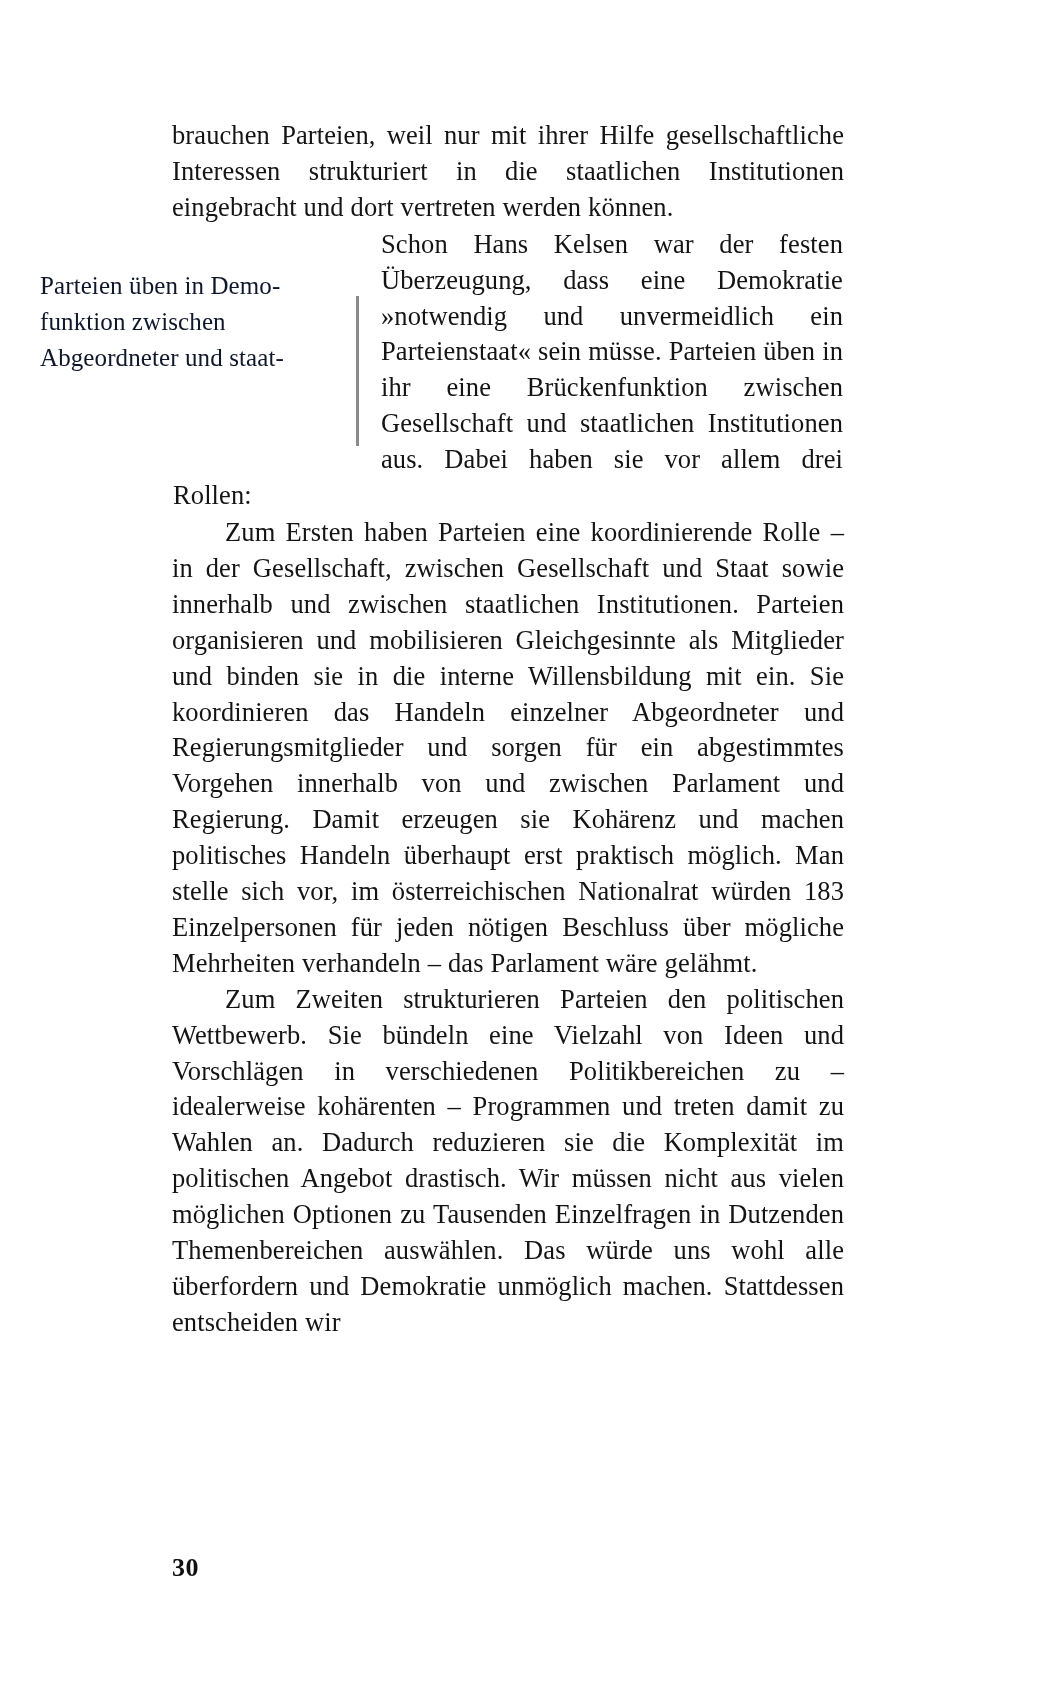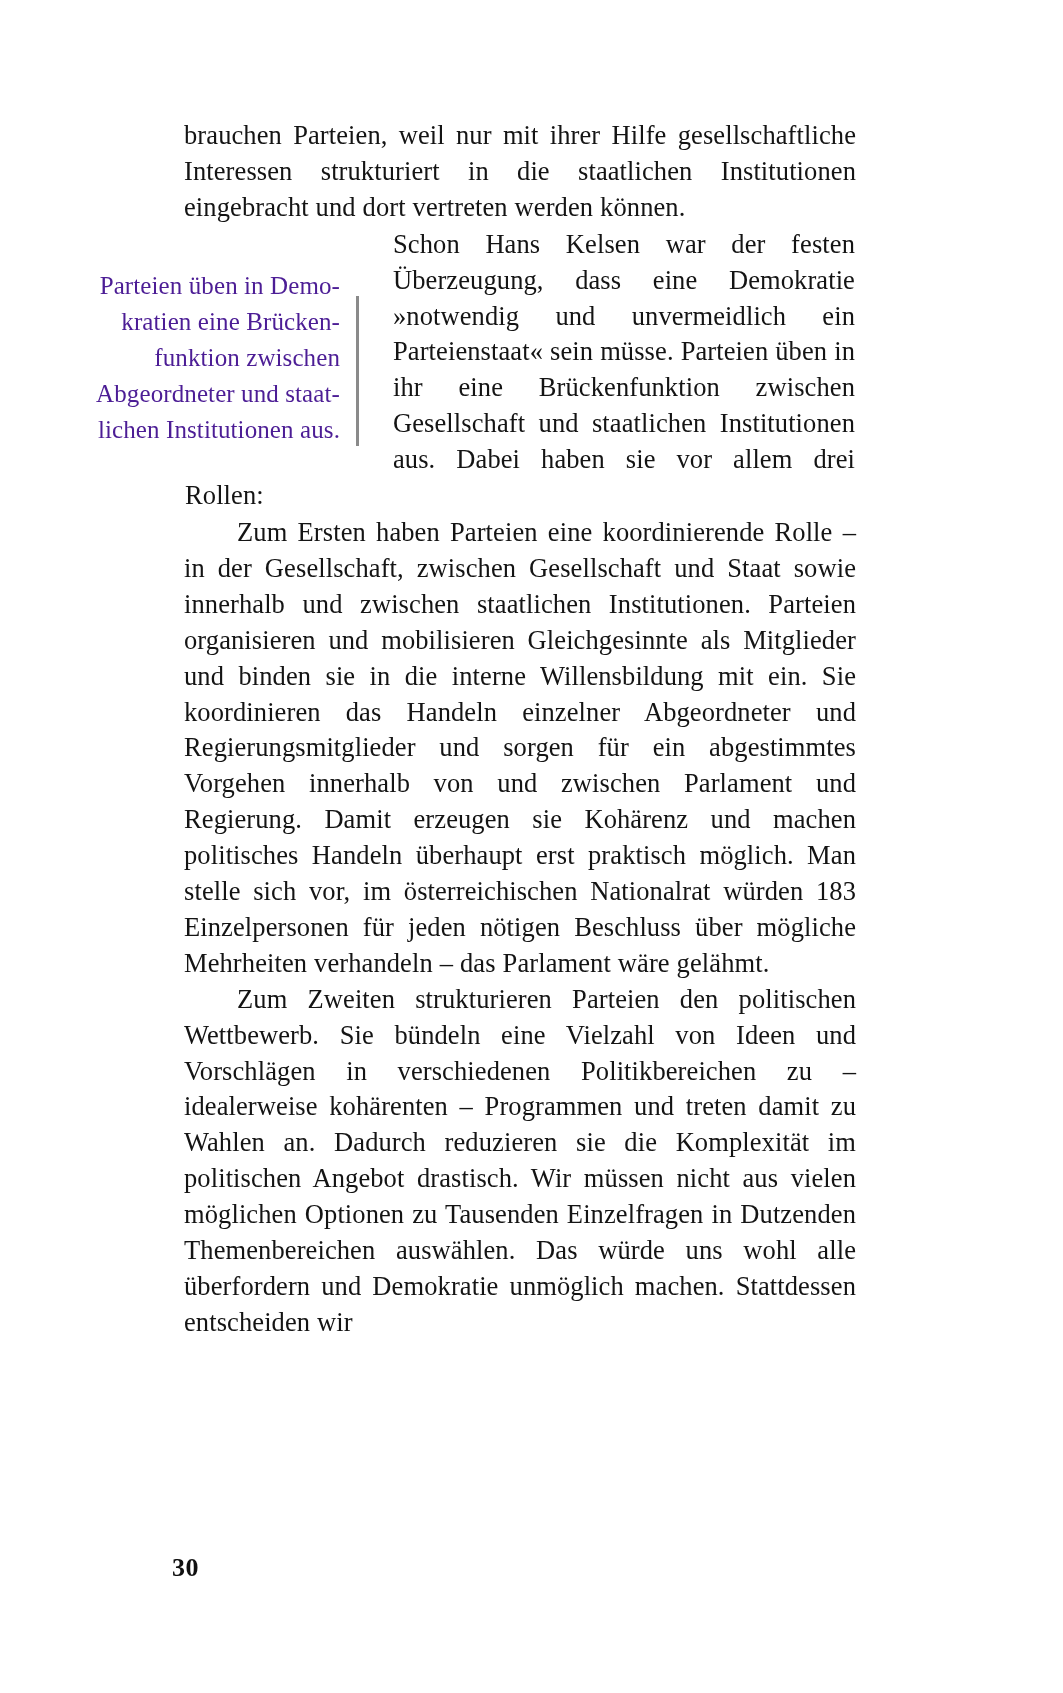--- a/index.html
+++ b/index.html
@@ -16,21 +16,21 @@
     margin: 0 auto;
     background: #ffffff;
     overflow: hidden;
     font-family: "Liberation Serif", "DejaVu Serif", serif;
     color: #141414;
   }
 
   
   .text-column {
     position: absolute;
-    left: 184px;
+    left: 172px;
     top: 118px;
     width: 672px;
     font-family: Liberation Serif, serif;
   }
 
   .para {
     margin: 0;
     font-size: 26.5px;
     line-height: 35.9px;
     text-align: justify;
@@ -64,24 +64,24 @@
     shape-margin: 0;
     margin: 0 0 0 0;
   }
 
   
   .pullquote {
     position: absolute;
     left: 40px;
     top: 268px;
     width: 300px;
-    text-align: right;
+    text-align: left;
     font-size: 25px;
     line-height: 35.9px;
-    color: #4c1d95;
+    color: #0f172a;
     letter-spacing: 0.1px;
   }
 
   .pullquote .pq-line {
     display: block;
     white-space: nowrap;
   }
 
   .pq-rule {
     position: absolute;
@@ -103,24 +103,22 @@
     color: #101010;
   }
 </style>
 </head>
 <body>
 
 <div class="page">
 
   <div class="pullquote">
     <span class="pq-line">Parteien üben in Demo-</span>
-    <span class="pq-line">kratien eine Brücken-</span>
     <span class="pq-line">funktion zwischen</span>
     <span class="pq-line">Abgeordneter und staat-</span>
-    <span class="pq-line">lichen Institutionen aus.</span>
   </div>
 
   <div class="pq-rule"></div>
 
   <div class="text-column">
 
     <p class="para first-para">brauchen Parteien, weil nur mit ihrer Hilfe gesellschaft­liche Interessen strukturiert in die staatlichen Institutio­nen eingebracht und dort vertreten werden können.</p>
 
     <p class="wrap-para"><span class="quote-float"></span><span>Schon Hans Kelsen war der festen Überzeugung, dass eine Demokratie »notwendig und unvermeidlich ein Parteienstaat« sein müsse. Parteien üben in ihr eine Brückenfunktion zwi­schen Gesellschaft und staatlichen In­stitutionen aus. Dabei haben sie vor allem drei Rollen:</span></p>
 

